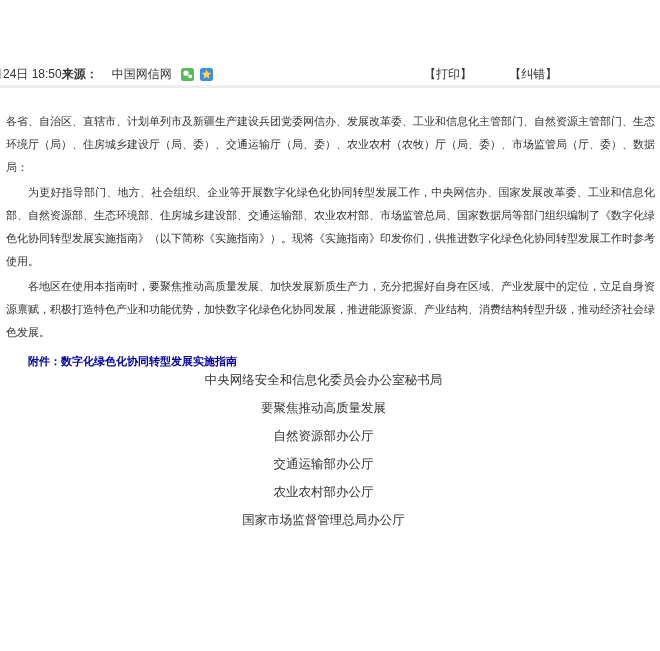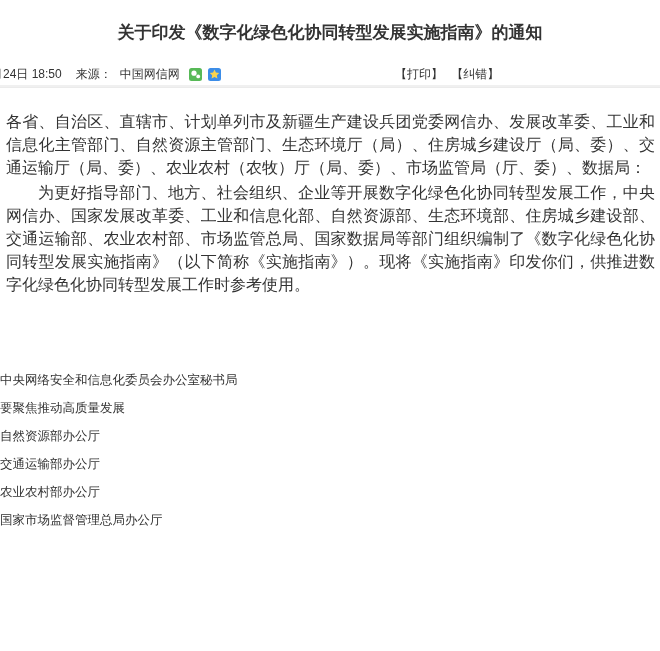--- a/index.html
+++ b/index.html
@@ -18,58 +18,57 @@
     font-weight:bold;color:#333;
   }
   .meta{
     position:absolute;top:66px;left:0;right:0;height:18px;
     font-size:12px;color:#333;
   }
   .meta-left{
     position:absolute;left:-9px;top:0;
     display:flex;align-items:center;white-space:nowrap;
   }
-  .src-label{margin-left:14px;}
-  .src-name{margin-left:8px;}
+  .src-label{margin-left:0;font-weight:bold;}
+  .src-name{margin-left:14px;}
   .share-icon{margin-left:9px;width:13px;height:13px;display:inline-block;cursor:pointer;}
   .share-icon + .share-icon{margin-left:6px;}
   .share-icon svg{display:block;}
   .meta-right{position:absolute;left:395px;top:0;white-space:nowrap;}
-  .meta-right a{color:#333;text-decoration:none;cursor:pointer;margin-right:5px;}
+  .meta-right a{color:#333;text-decoration:none;cursor:pointer;margin-right:5px;margin-left:29px;}
   .divider{
     position:absolute;top:85px;left:0;right:0;height:2px;
     background:#f0f0f0;border-bottom:1px solid #ebebeb;
   }
   .content{
     position:absolute;top:110px;left:6px;right:5px;
   }
   .content p{
     margin:0 0 2px 0;
-    font-size:16px;line-height:23px;
+    font-size:11px;line-height:23px;
     text-align:justify;color:#333;
   }
   .content p.indent{text-indent:2em;}
   .attachment-line{margin-top:6px !important;}
   .attachment-line a{
     color:#0000a0;font-weight:bold;text-decoration:none;cursor:pointer;
   }
   .signatures{
     position:absolute;top:366px;left:0;right:13px;
-    text-align:left;
+    text-align:center;
   }
   .sig{
     font-size:12.5px;line-height:28px;color:#333;
   }
 </style>
 </head>
 <body>
 
 <div class="page">
 
-  <h1 class="title">关于印发《数字化绿色化协同转型发展实施指南》的通知</h1>
 
   <div class="meta">
     <div class="meta-left">
       <span class="date">月24日 18:50</span>
       <span class="src-label">来源：</span>
       <span class="src-name">中国网信网</span>
       <span class="share-icon">
         <svg width="13" height="13" viewBox="0 0 13 13">
           <rect width="13" height="13" rx="2.5" fill="#57b957"></rect>
           <circle cx="5" cy="5.2" r="2.6" fill="#ffffff"></circle>
@@ -87,20 +86,22 @@
       <a>【打印】</a>
       <a>【纠错】</a>
     </div>
   </div>
 
   <div class="divider"></div>
 
   <div class="content">
     <p>各省、自治区、直辖市、计划单列市及新疆生产建设兵团党委网信办、发展改革委、工业和信息化主管部门、自然资源主管部门、生态环境厅（局）、住房城乡建设厅（局、委）、交通运输厅（局、委）、农业农村（农牧）厅（局、委）、市场监管局（厅、委）、数据局：</p>
     <p class="indent">为更好指导部门、地方、社会组织、企业等开展数字化绿色化协同转型发展工作，中央网信办、国家发展改革委、工业和信息化部、自然资源部、生态环境部、住房城乡建设部、交通运输部、农业农村部、市场监管总局、国家数据局等部门组织编制了《数字化绿色化协同转型发展实施指南》（以下简称《实施指南》）。现将《实施指南》印发你们，供推进数字化绿色化协同转型发展工作时参考使用。</p>
+    <p class="indent">各地区在使用本指南时，要聚焦推动高质量发展、加快发展新质生产力，充分把握好自身在区域、产业发展中的定位，立足自身资源禀赋，积极打造特色产业和功能优势，加快数字化绿色化协同发展，推进能源资源、产业结构、消费结构转型升级，推动经济社会绿色发展。</p>
+    <p class="indent attachment-line"><a>附件：数字化绿色化协同转型发展实施指南</a></p>
   </div>
 
   <div class="signatures">
     <div class="sig">中央网络安全和信息化委员会办公室秘书局</div>
     <div class="sig">要聚焦推动高质量发展</div>
     <div class="sig">自然资源部办公厅</div>
     <div class="sig">交通运输部办公厅</div>
     <div class="sig">农业农村部办公厅</div>
     <div class="sig">国家市场监督管理总局办公厅</div>
   </div>

